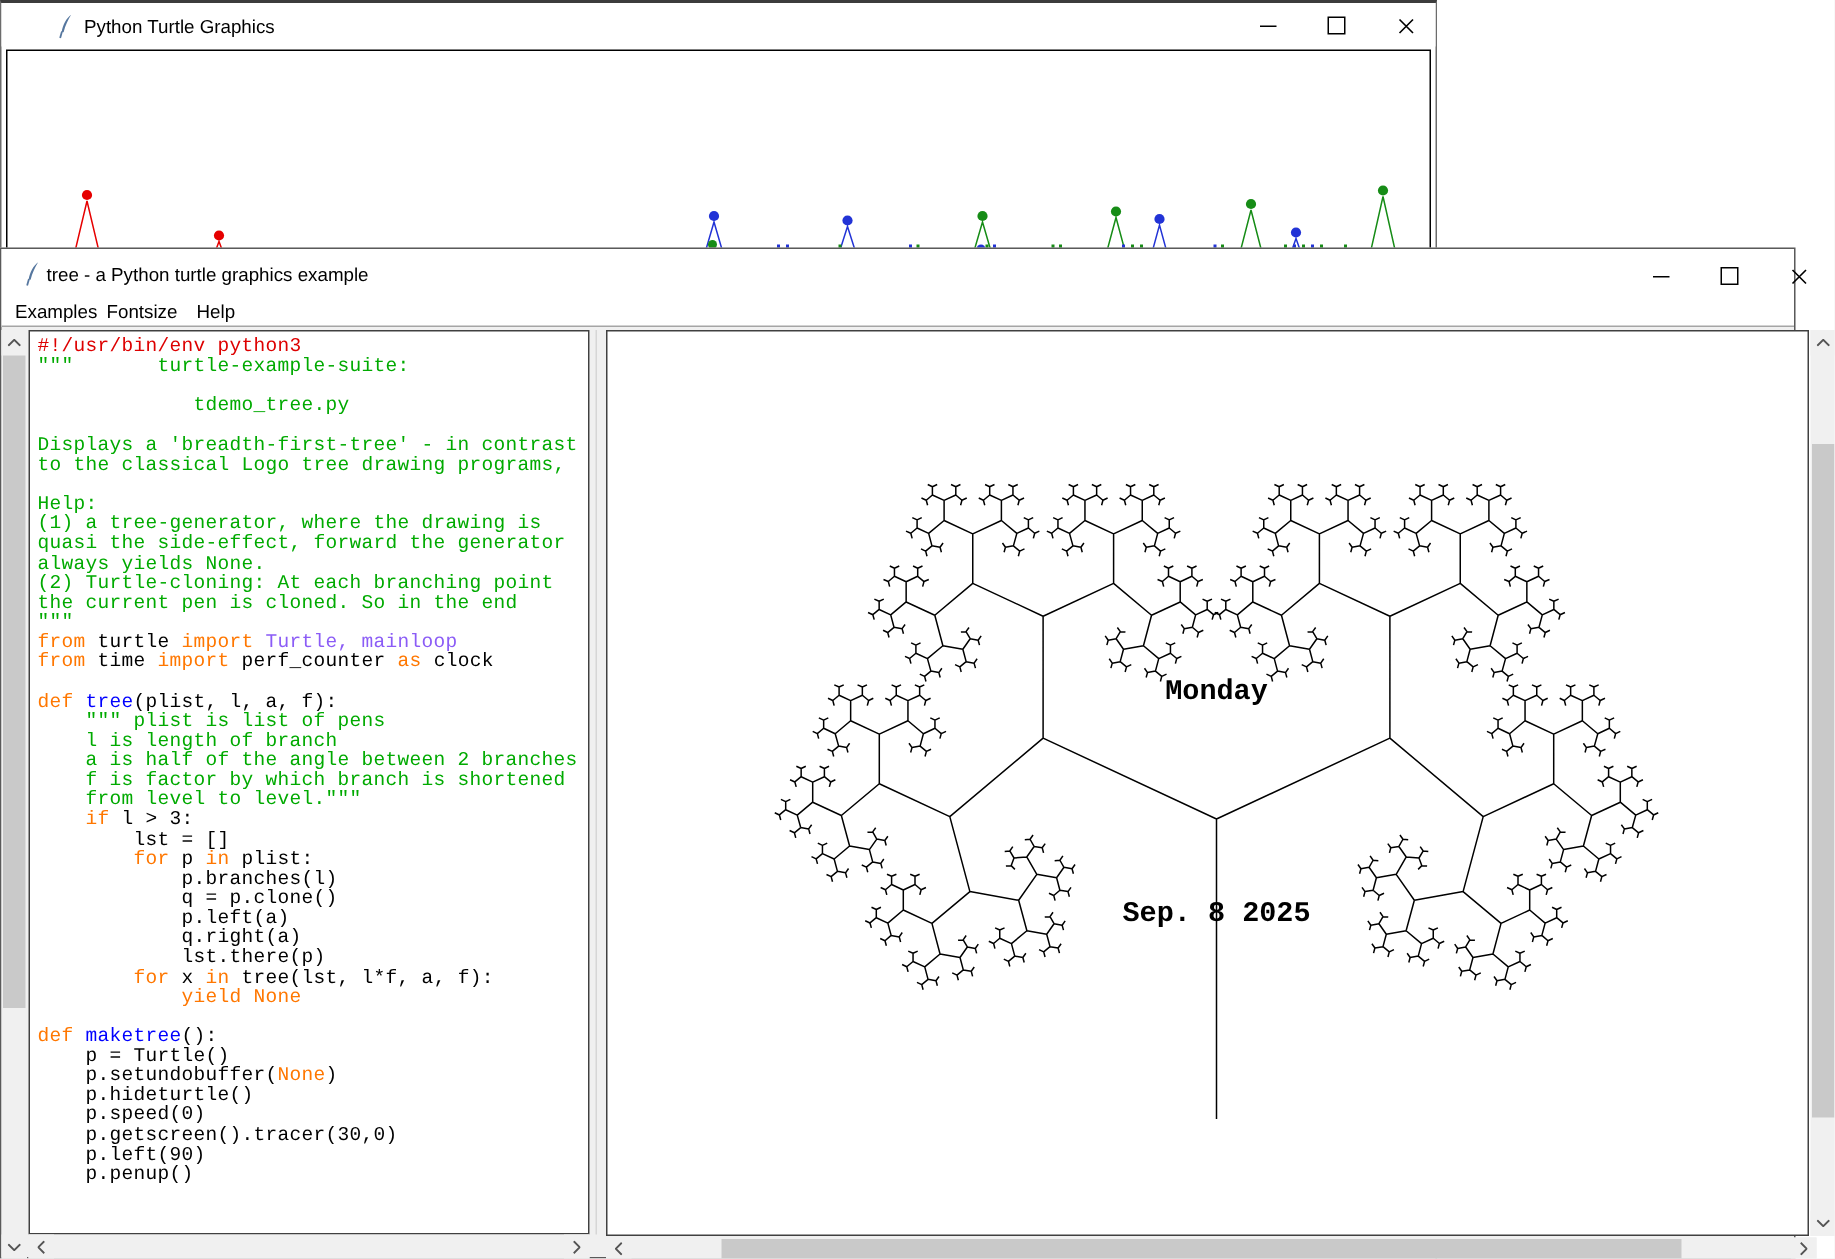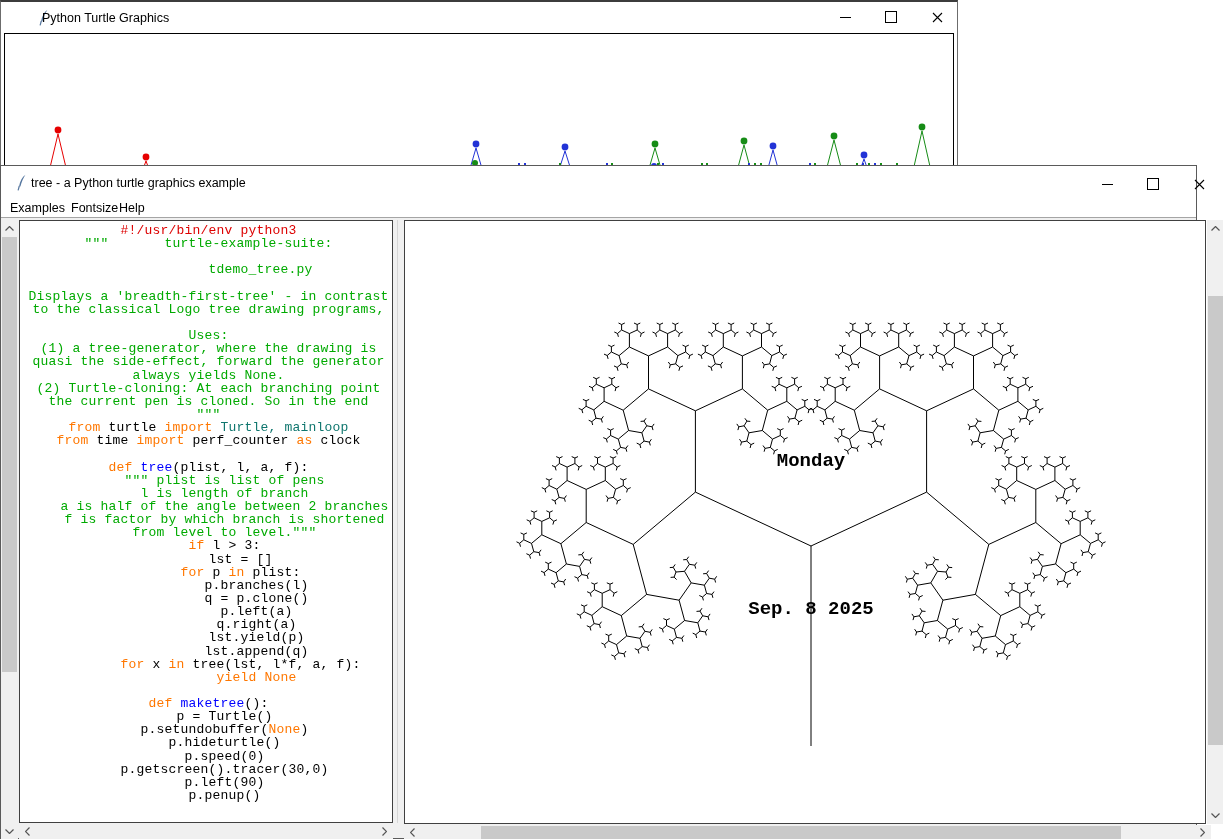--- a/index.html
+++ b/index.html
@@ -15,21 +15,21 @@
     border-top:2px solid #3c3c3c;border-left:1px solid #6c6c6c;border-right:1px solid #6c6c6c;box-sizing:border-box;}
   #back-titlebar{position:absolute;left:0;top:0;width:100%;height:29px;background:#ffffff;}
   .win-title{font-size:12.5px;color:#000;}
   .win-btn{position:absolute;width:30px;height:24px;display:flex;align-items:center;justify-content:center;}
   .min-glyph{width:11px;height:0;border-top:1px solid #000;}
   .max-glyph{width:10px;height:10px;border:1px solid #000;background:transparent;}
   #back-canvas{position:absolute;left:3px;top:31px;right:3px;height:300px;background:#ffffff;border:1px solid #000;}
 
   
   #front-window{position:absolute;left:0;top:165px;width:1197px;height:674px;background:#f0f0f0;
-    border:1px solid #5a5a5a;box-sizing:border-box;text-align:center;}
+    border:1px solid #5a5a5a;box-sizing:border-box;}
   #front-titlebar{position:absolute;left:0;top:0;width:100%;height:32px;background:#ffffff;}
   #front-menubar{position:absolute;left:0;top:32px;width:100%;height:19px;background:#ffffff;border-bottom:1px solid #a5a5a5;}
   .menu-item{position:absolute;top:2px;font-size:12.5px;color:#000;padding:1px 4px;}
 
   
   #code-pane{position:absolute;left:18px;top:54px;width:374px;height:603px;background:#fff;
     border:1px solid #404040;box-sizing:border-box;overflow:hidden;}
   #code-lines{padding:3px 0 0 5px;font-family:"Liberation Mono",monospace;font-size:13px;letter-spacing:0.2px;}
   .cl{height:13.15px;line-height:13.15px;white-space:pre;}
 
@@ -53,21 +53,21 @@
 <body>
 
 <div id="back-window">
   <div id="back-titlebar">
     <span class="abs" style="left:36px;top:7px;">
       <svg width="13" height="17" viewBox="0 0 13 17">
         <path d="M10.4 0.8 C7.2 3.2 4.9 7.4 4.1 12.3 L5.4 12.5 C6.5 7.9 8.5 4 10.4 0.8 Z" fill="#56779f"></path>
         <path d="M4.3 12 L3.1 16.4" stroke="#56779f" stroke-width="1.2" fill="none"></path>
       </svg>
     </span>
-    <span class="abs win-title" style="left:41px;top:9px;">Python Turtle Graphics</span>
+    <span class="abs win-title" style="left:55px;top:9px;">Python Turtle Graphics</span>
     <div class="win-btn" style="left:829px;top:3px;">
       <span class="min-glyph"></span>
     </div>
     <div class="win-btn" style="left:875px;top:3px;">
       <span class="max-glyph"></span>
     </div>
     <div class="win-btn" style="left:921px;top:3px;">
       <span>
         <svg width="11" height="11" viewBox="0 0 11 11">
             <path d="M1 1 L10 10 M10 1 L1 10" stroke="#000" stroke-width="1.1"></path>
@@ -163,60 +163,59 @@
         <svg width="11" height="11" viewBox="0 0 11 11">
             <path d="M1 1 L10 10 M10 1 L1 10" stroke="#000" stroke-width="1.1"></path>
           </svg>
       </span>
     </div>
   </div>
 
   <div id="front-menubar">
     <span class="menu-item" style="left:5px;">Examples</span>
     <span class="menu-item" style="left:66px;">Fontsize</span>
-    <span class="menu-item" style="left:114px;">Help</span>
+    <span class="menu-item" style="left:126px;">Help</span>
   </div>
 
   <div class="sash"></div>
 
   <div id="code-pane">
     <div id="code-lines">
         <div class="cl"><span style="color: rgb(221, 0, 0);">#!/usr/bin/env python3</span></div>
         <div class="cl"><span style="color: rgb(0, 170, 0);">"""       turtle-example-suite:</span></div>
         <div class="cl">&nbsp;</div>
         <div class="cl"><span style="color: rgb(0, 170, 0);">             tdemo_tree.py</span></div>
         <div class="cl">&nbsp;</div>
         <div class="cl"><span style="color: rgb(0, 170, 0);">Displays a 'breadth-first-tree' - in contrast</span></div>
         <div class="cl"><span style="color: rgb(0, 170, 0);">to the classical Logo tree drawing programs,</span></div>
         <div class="cl">&nbsp;</div>
-        <div class="cl"><span style="color: rgb(0, 170, 0);">Uses:</span></div>
+        <div class="cl"><span style="color: rgb(0, 170, 0);">Help:</span></div>
         <div class="cl"><span style="color: rgb(0, 170, 0);">(1) a tree-generator, where the drawing is</span></div>
         <div class="cl"><span style="color: rgb(0, 170, 0);">quasi the side-effect, forward the generator</span></div>
         <div class="cl"><span style="color: rgb(0, 170, 0);">always yields None.</span></div>
         <div class="cl"><span style="color: rgb(0, 170, 0);">(2) Turtle-cloning: At each branching point</span></div>
         <div class="cl"><span style="color: rgb(0, 170, 0);">the current pen is cloned. So in the end</span></div>
         <div class="cl"><span style="color: rgb(0, 170, 0);">"""</span></div>
-        <div class="cl"><span style="color: rgb(255, 119, 0);">from</span><span style="color: rgb(0, 0, 0);"> turtle </span><span style="color: rgb(255, 119, 0);">import</span><span style="color: #0f766e;"> Turtle, mainloop</span></div>
+        <div class="cl"><span style="color: rgb(255, 119, 0);">from</span><span style="color: rgb(0, 0, 0);"> turtle </span><span style="color: rgb(255, 119, 0);">import</span><span style="color: #8b5cf6;"> Turtle, mainloop</span></div>
         <div class="cl"><span style="color: rgb(255, 119, 0);">from</span><span style="color: rgb(0, 0, 0);"> time </span><span style="color: rgb(255, 119, 0);">import</span><span style="color: rgb(0, 0, 0);"> perf_counter </span><span style="color: rgb(255, 119, 0);">as</span><span style="color: rgb(0, 0, 0);"> clock</span></div>
         <div class="cl">&nbsp;</div>
         <div class="cl"><span style="color: rgb(255, 119, 0);">def</span><span style="color: rgb(0, 0, 0);"> </span><span style="color: rgb(0, 0, 255);">tree</span><span style="color: rgb(0, 0, 0);">(plist, l, a, f):</span></div>
         <div class="cl"><span style="color: rgb(0, 170, 0);">    """ plist is list of pens</span></div>
         <div class="cl"><span style="color: rgb(0, 170, 0);">    l is length of branch</span></div>
         <div class="cl"><span style="color: rgb(0, 170, 0);">    a is half of the angle between 2 branches</span></div>
         <div class="cl"><span style="color: rgb(0, 170, 0);">    f is factor by which branch is shortened</span></div>
         <div class="cl"><span style="color: rgb(0, 170, 0);">    from level to level."""</span></div>
         <div class="cl"><span style="color: rgb(0, 0, 0);">    </span><span style="color: rgb(255, 119, 0);">if</span><span style="color: rgb(0, 0, 0);"> l &gt; 3:</span></div>
         <div class="cl"><span style="color: rgb(0, 0, 0);">        lst = []</span></div>
         <div class="cl"><span style="color: rgb(0, 0, 0);">        </span><span style="color: rgb(255, 119, 0);">for</span><span style="color: rgb(0, 0, 0);"> p </span><span style="color: rgb(255, 119, 0);">in</span><span style="color: rgb(0, 0, 0);"> plist:</span></div>
         <div class="cl"><span style="color: rgb(0, 0, 0);">            p.branches(l)</span></div>
         <div class="cl"><span style="color: rgb(0, 0, 0);">            q = p.clone()</span></div>
         <div class="cl"><span style="color: rgb(0, 0, 0);">            p.left(a)</span></div>
         <div class="cl"><span style="color: rgb(0, 0, 0);">            q.right(a)</span></div>
-        <div class="cl"><span style="color: rgb(0, 0, 0);">            lst.yield(p)</span></div>
-        <div class="cl"><span style="color: rgb(0, 0, 0);">            lst.append(q)</span></div>
+        <div class="cl"><span style="color: rgb(0, 0, 0);">            lst.there(p)</span></div>
         <div class="cl"><span style="color: rgb(0, 0, 0);">        </span><span style="color: rgb(255, 119, 0);">for</span><span style="color: rgb(0, 0, 0);"> x </span><span style="color: rgb(255, 119, 0);">in</span><span style="color: rgb(0, 0, 0);"> tree(lst, l*f, a, f):</span></div>
         <div class="cl"><span style="color: rgb(0, 0, 0);">            </span><span style="color: rgb(255, 119, 0);">yield</span><span style="color: rgb(0, 0, 0);"> </span><span style="color: rgb(255, 119, 0);">None</span></div>
         <div class="cl">&nbsp;</div>
         <div class="cl"><span style="color: rgb(255, 119, 0);">def</span><span style="color: rgb(0, 0, 0);"> </span><span style="color: rgb(0, 0, 255);">maketree</span><span style="color: rgb(0, 0, 0);">():</span></div>
         <div class="cl"><span style="color: rgb(0, 0, 0);">    p = Turtle()</span></div>
         <div class="cl"><span style="color: rgb(0, 0, 0);">    p.setundobuffer(</span><span style="color: rgb(255, 119, 0);">None</span><span style="color: rgb(0, 0, 0);">)</span></div>
         <div class="cl"><span style="color: rgb(0, 0, 0);">    p.hideturtle()</span></div>
         <div class="cl"><span style="color: rgb(0, 0, 0);">    p.speed(0)</span></div>
         <div class="cl"><span style="color: rgb(0, 0, 0);">    p.getscreen().tracer(30,0)</span></div>
         <div class="cl"><span style="color: rgb(0, 0, 0);">    p.left(90)</span></div>

